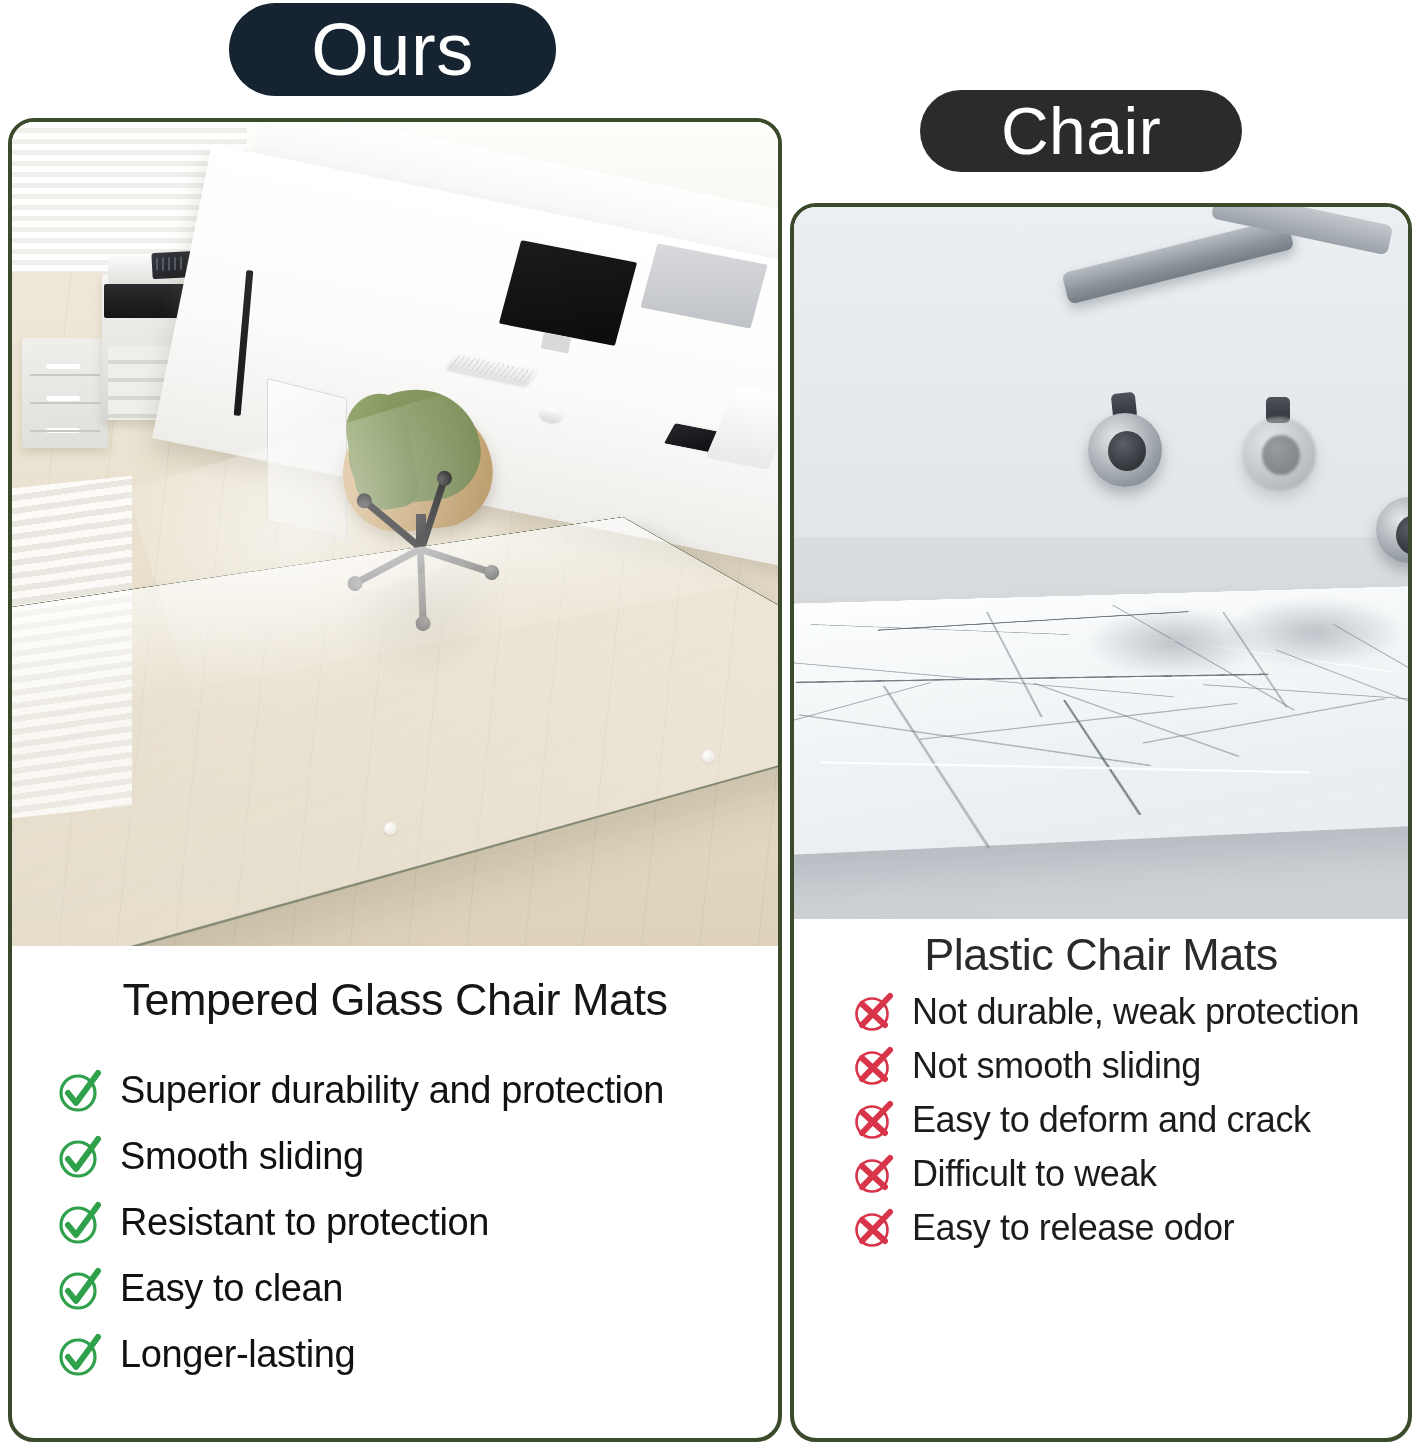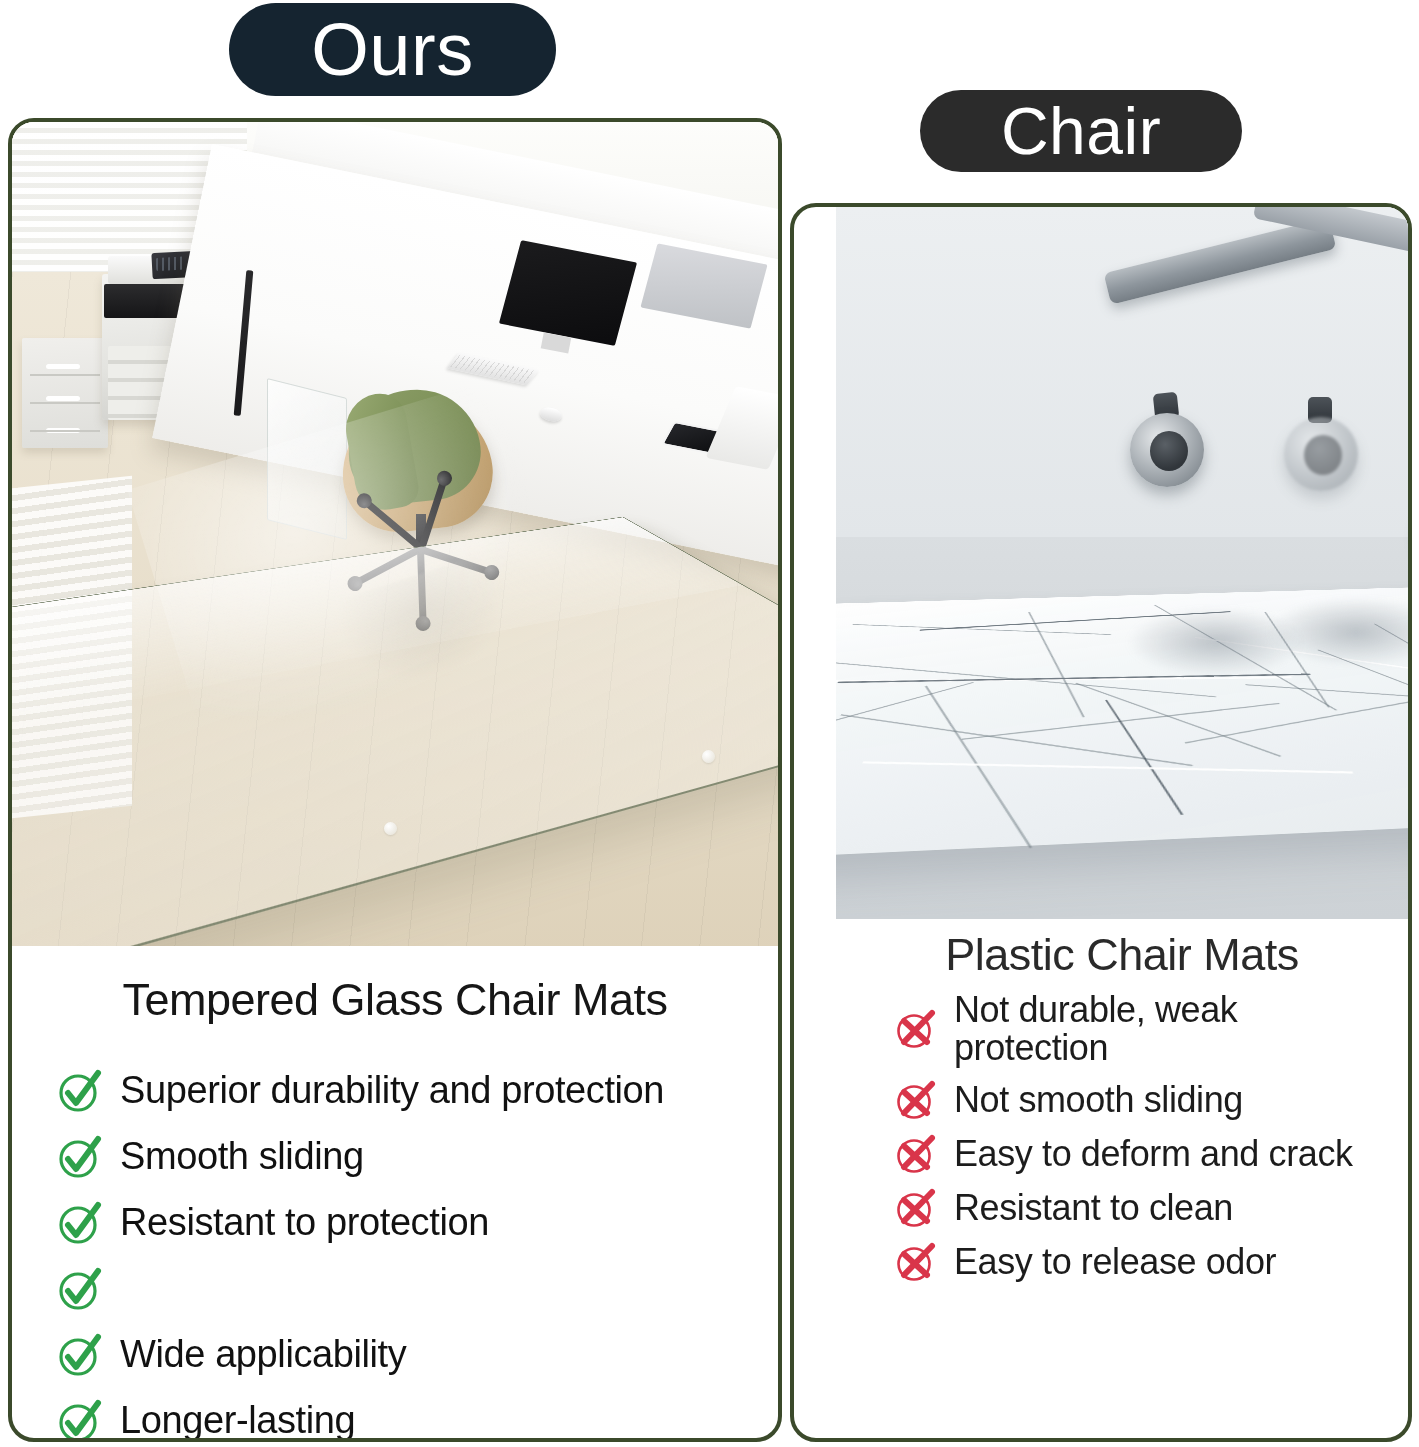--- a/index.html
+++ b/index.html
@@ -59,21 +59,20 @@
     left: 8px;
     top: 118px;
     width: 774px;
     height: 1324px;
   }
   #others-card {
     left: 790px;
     top: 203px;
     width: 622px;
     height: 1239px;
-    padding-left: 42px;
   }
 
   .photo {
     position: relative;
     width: 100%;
     overflow: hidden;
   }
   #ours-photo { height: 824px; }
   #others-photo { height: 712px; }
 
@@ -566,29 +565,21 @@
         </span>
         <span class="item-text">Resistant to protection</span>
       </li>
       <li class="feature-item">
         <span class="icon-wrap">
           <svg viewBox="0 0 46 46" width="46" height="46">
             <circle cx="22" cy="25" r="17" fill="none" stroke="#2ea14a" stroke-width="3.2"></circle>
             <path d="M12 25 L20 35 L42 5" fill="none" stroke="#2ea14a" stroke-width="6" stroke-linecap="round" stroke-linejoin="round"></path>
           </svg>
         </span>
-      </li>
-      <li class="feature-item">
-        <span class="icon-wrap">
-          <svg viewBox="0 0 46 46" width="46" height="46">
-            <circle cx="22" cy="25" r="17" fill="none" stroke="#2ea14a" stroke-width="3.2"></circle>
-            <path d="M12 25 L20 35 L42 5" fill="none" stroke="#2ea14a" stroke-width="6" stroke-linecap="round" stroke-linejoin="round"></path>
-          </svg>
-        </span>
-        <span class="item-text">Wide applicability</span>
+        <span class="item-text">Easy to clean</span>
       </li>
       <li class="feature-item">
         <span class="icon-wrap">
           <svg viewBox="0 0 46 46" width="46" height="46">
             <circle cx="22" cy="25" r="17" fill="none" stroke="#2ea14a" stroke-width="3.2"></circle>
             <path d="M12 25 L20 35 L42 5" fill="none" stroke="#2ea14a" stroke-width="6" stroke-linecap="round" stroke-linejoin="round"></path>
           </svg>
         </span>
         <span class="item-text">Longer-lasting</span>
       </li>
@@ -675,21 +666,21 @@
         <span class="item-text">Easy to deform and crack</span>
       </li>
       <li class="feature-item">
         <span class="icon-wrap">
           <svg viewBox="0 0 42 42" width="42" height="42">
             <circle cx="20" cy="23" r="15.5" fill="none" stroke="#d9354a" stroke-width="2.6"></circle>
             <path d="M10 13 L33 34" fill="none" stroke="#d9354a" stroke-width="6" stroke-linecap="round"></path>
             <path d="M10 34 L38 5" fill="none" stroke="#d9354a" stroke-width="6" stroke-linecap="round"></path>
           </svg>
         </span>
-        <span class="item-text">Resistant to clean</span>
+        <span class="item-text">Difficult to weak</span>
       </li>
       <li class="feature-item">
         <span class="icon-wrap">
           <svg viewBox="0 0 42 42" width="42" height="42">
             <circle cx="20" cy="23" r="15.5" fill="none" stroke="#d9354a" stroke-width="2.6"></circle>
             <path d="M10 13 L33 34" fill="none" stroke="#d9354a" stroke-width="6" stroke-linecap="round"></path>
             <path d="M10 34 L38 5" fill="none" stroke="#d9354a" stroke-width="6" stroke-linecap="round"></path>
           </svg>
         </span>
         <span class="item-text">Easy to release odor</span>

